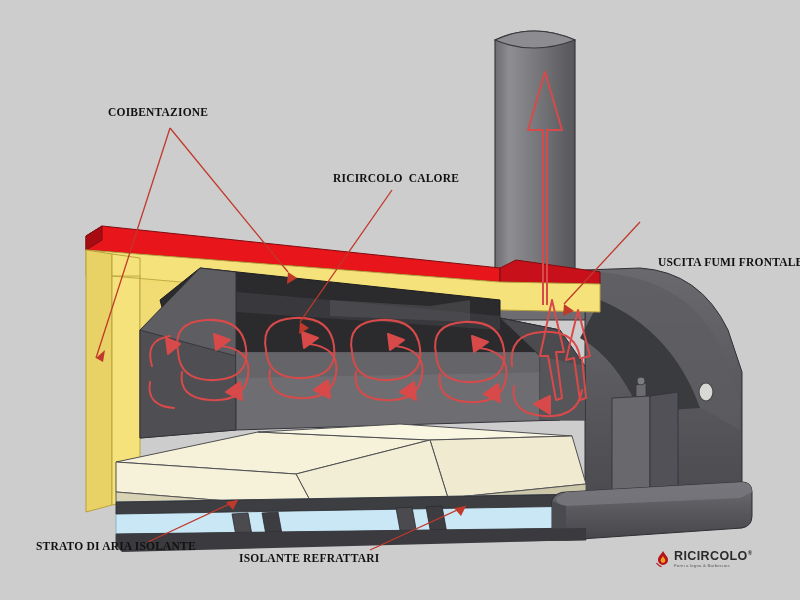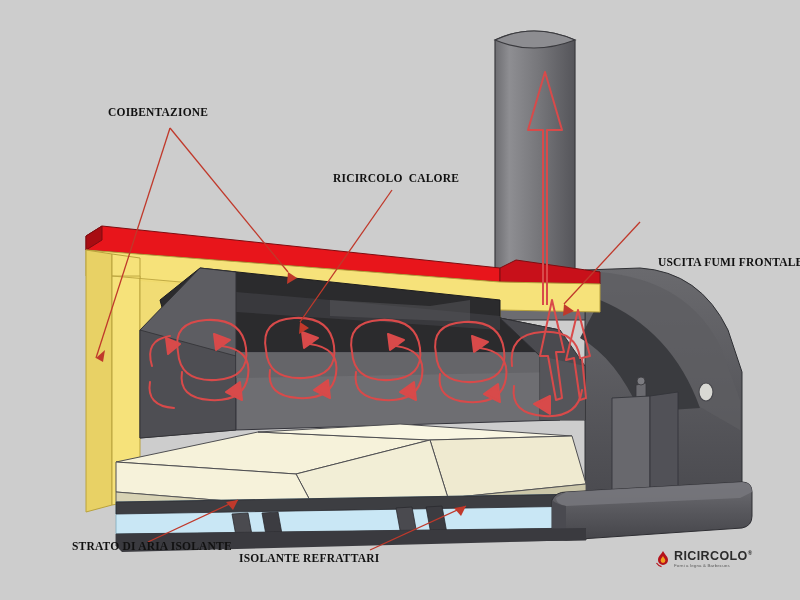--- a/index.html
+++ b/index.html
@@ -18,21 +18,21 @@
     font-weight:700;
     font-size:11.5px;
     letter-spacing:.2px;
     color:#111;
     white-space:pre;
     user-select:none;
   }
   #lbl-coibentazione{left:108px;top:106px;}
   #lbl-ricircolo{left:333px;top:172px;text-align:center;}
   #lbl-uscita{left:658px;top:208px;margin-top:48px;}
-  #lbl-strato{left:36px;top:540px;margin-left:36px;}
+  #lbl-strato{left:36px;top:540px;}
   #lbl-mattoni{left:239px;top:552px;}
 
   
   #brand{
     position:absolute;left:655px;top:550px;
     display:flex;align-items:center;gap:3px;
   }
   #brand .flame{line-height:0;}
   #brand .wordwrap{display:flex;flex-direction:column;line-height:1;}
   #brand .word{

